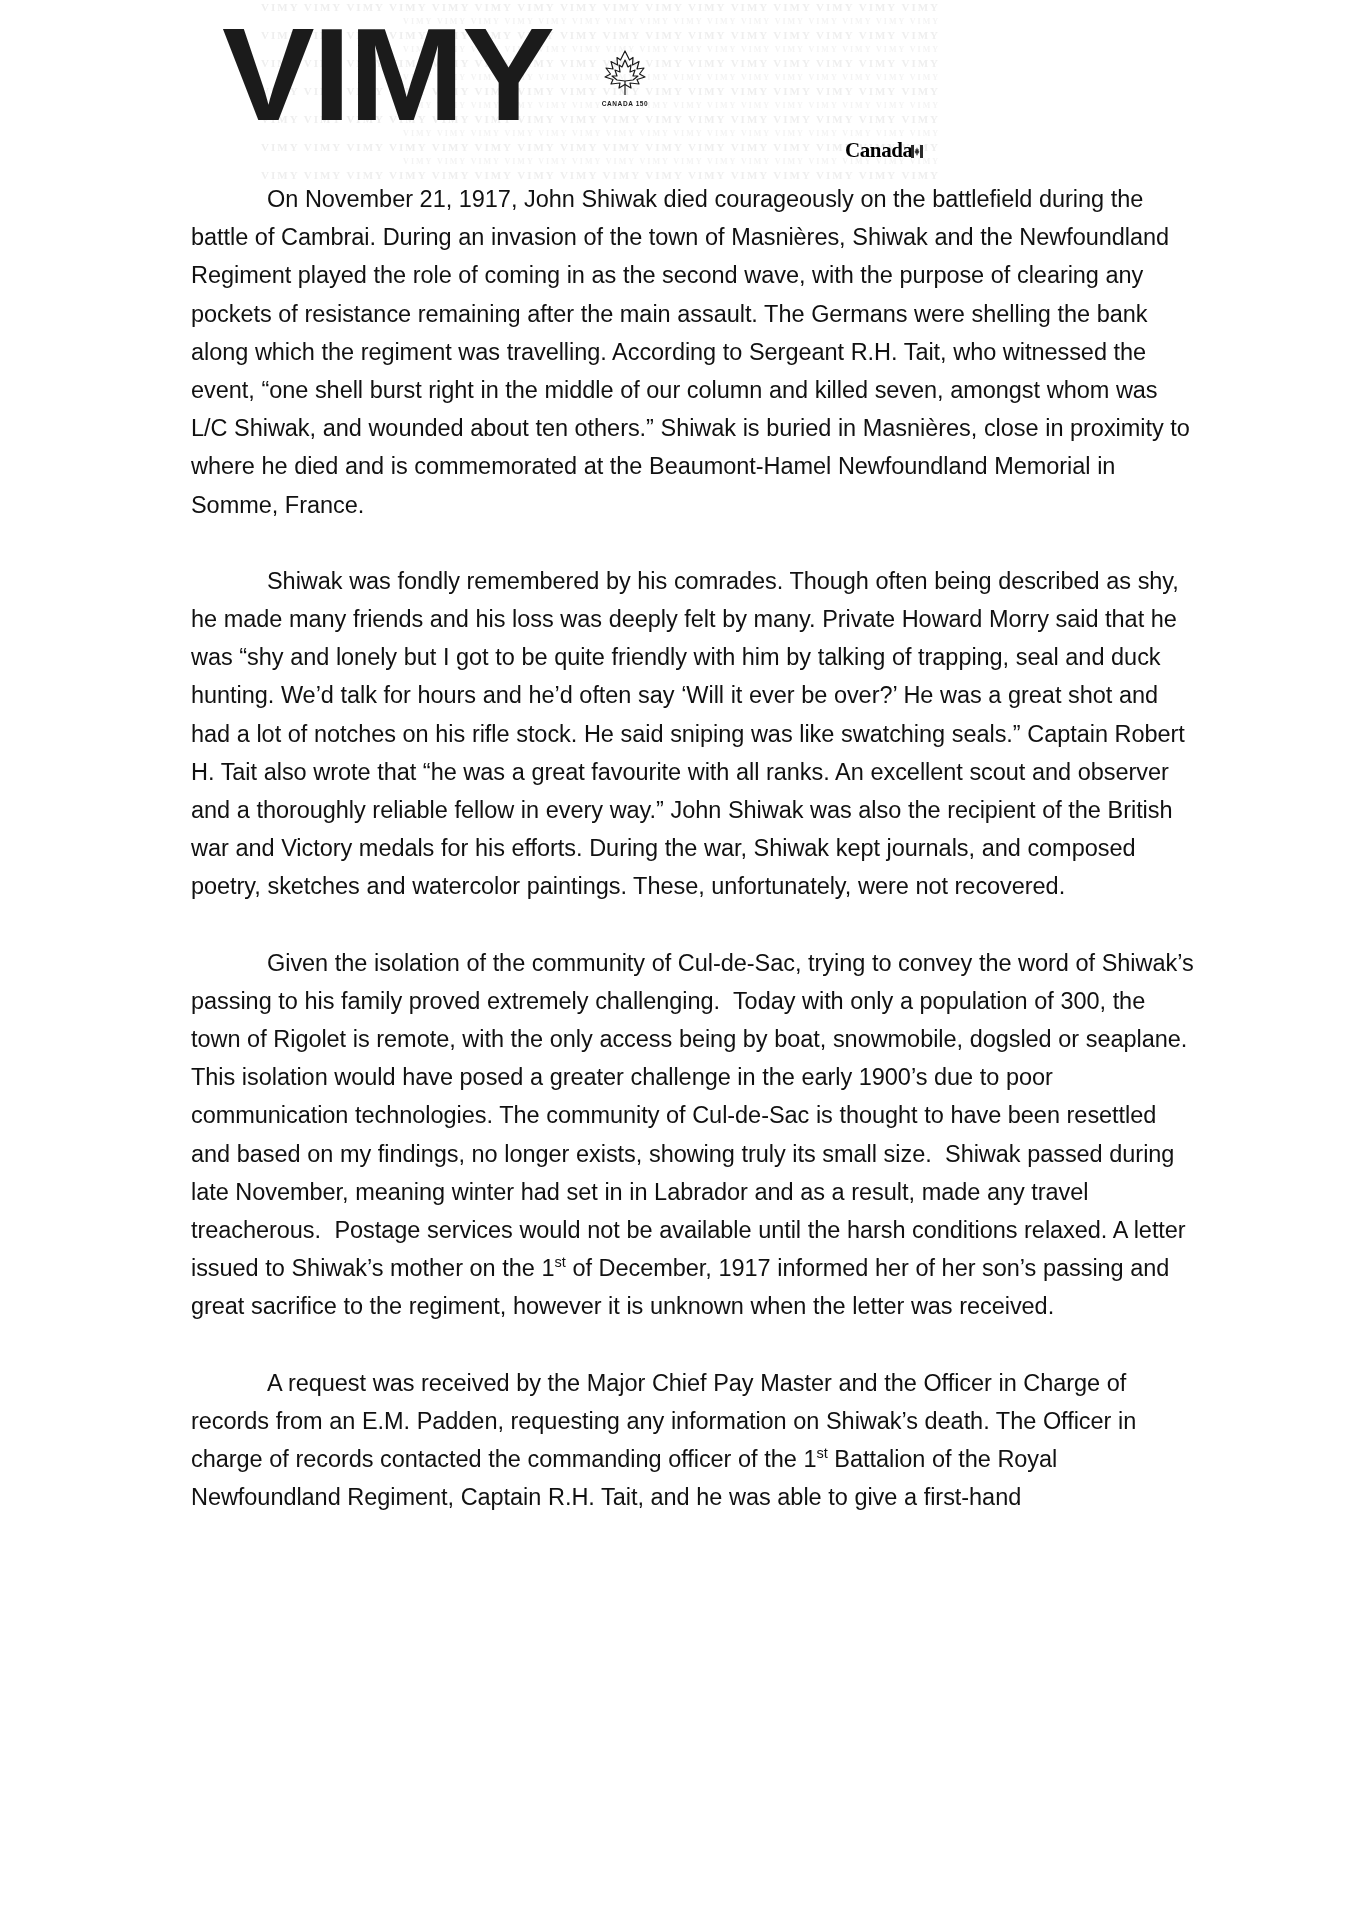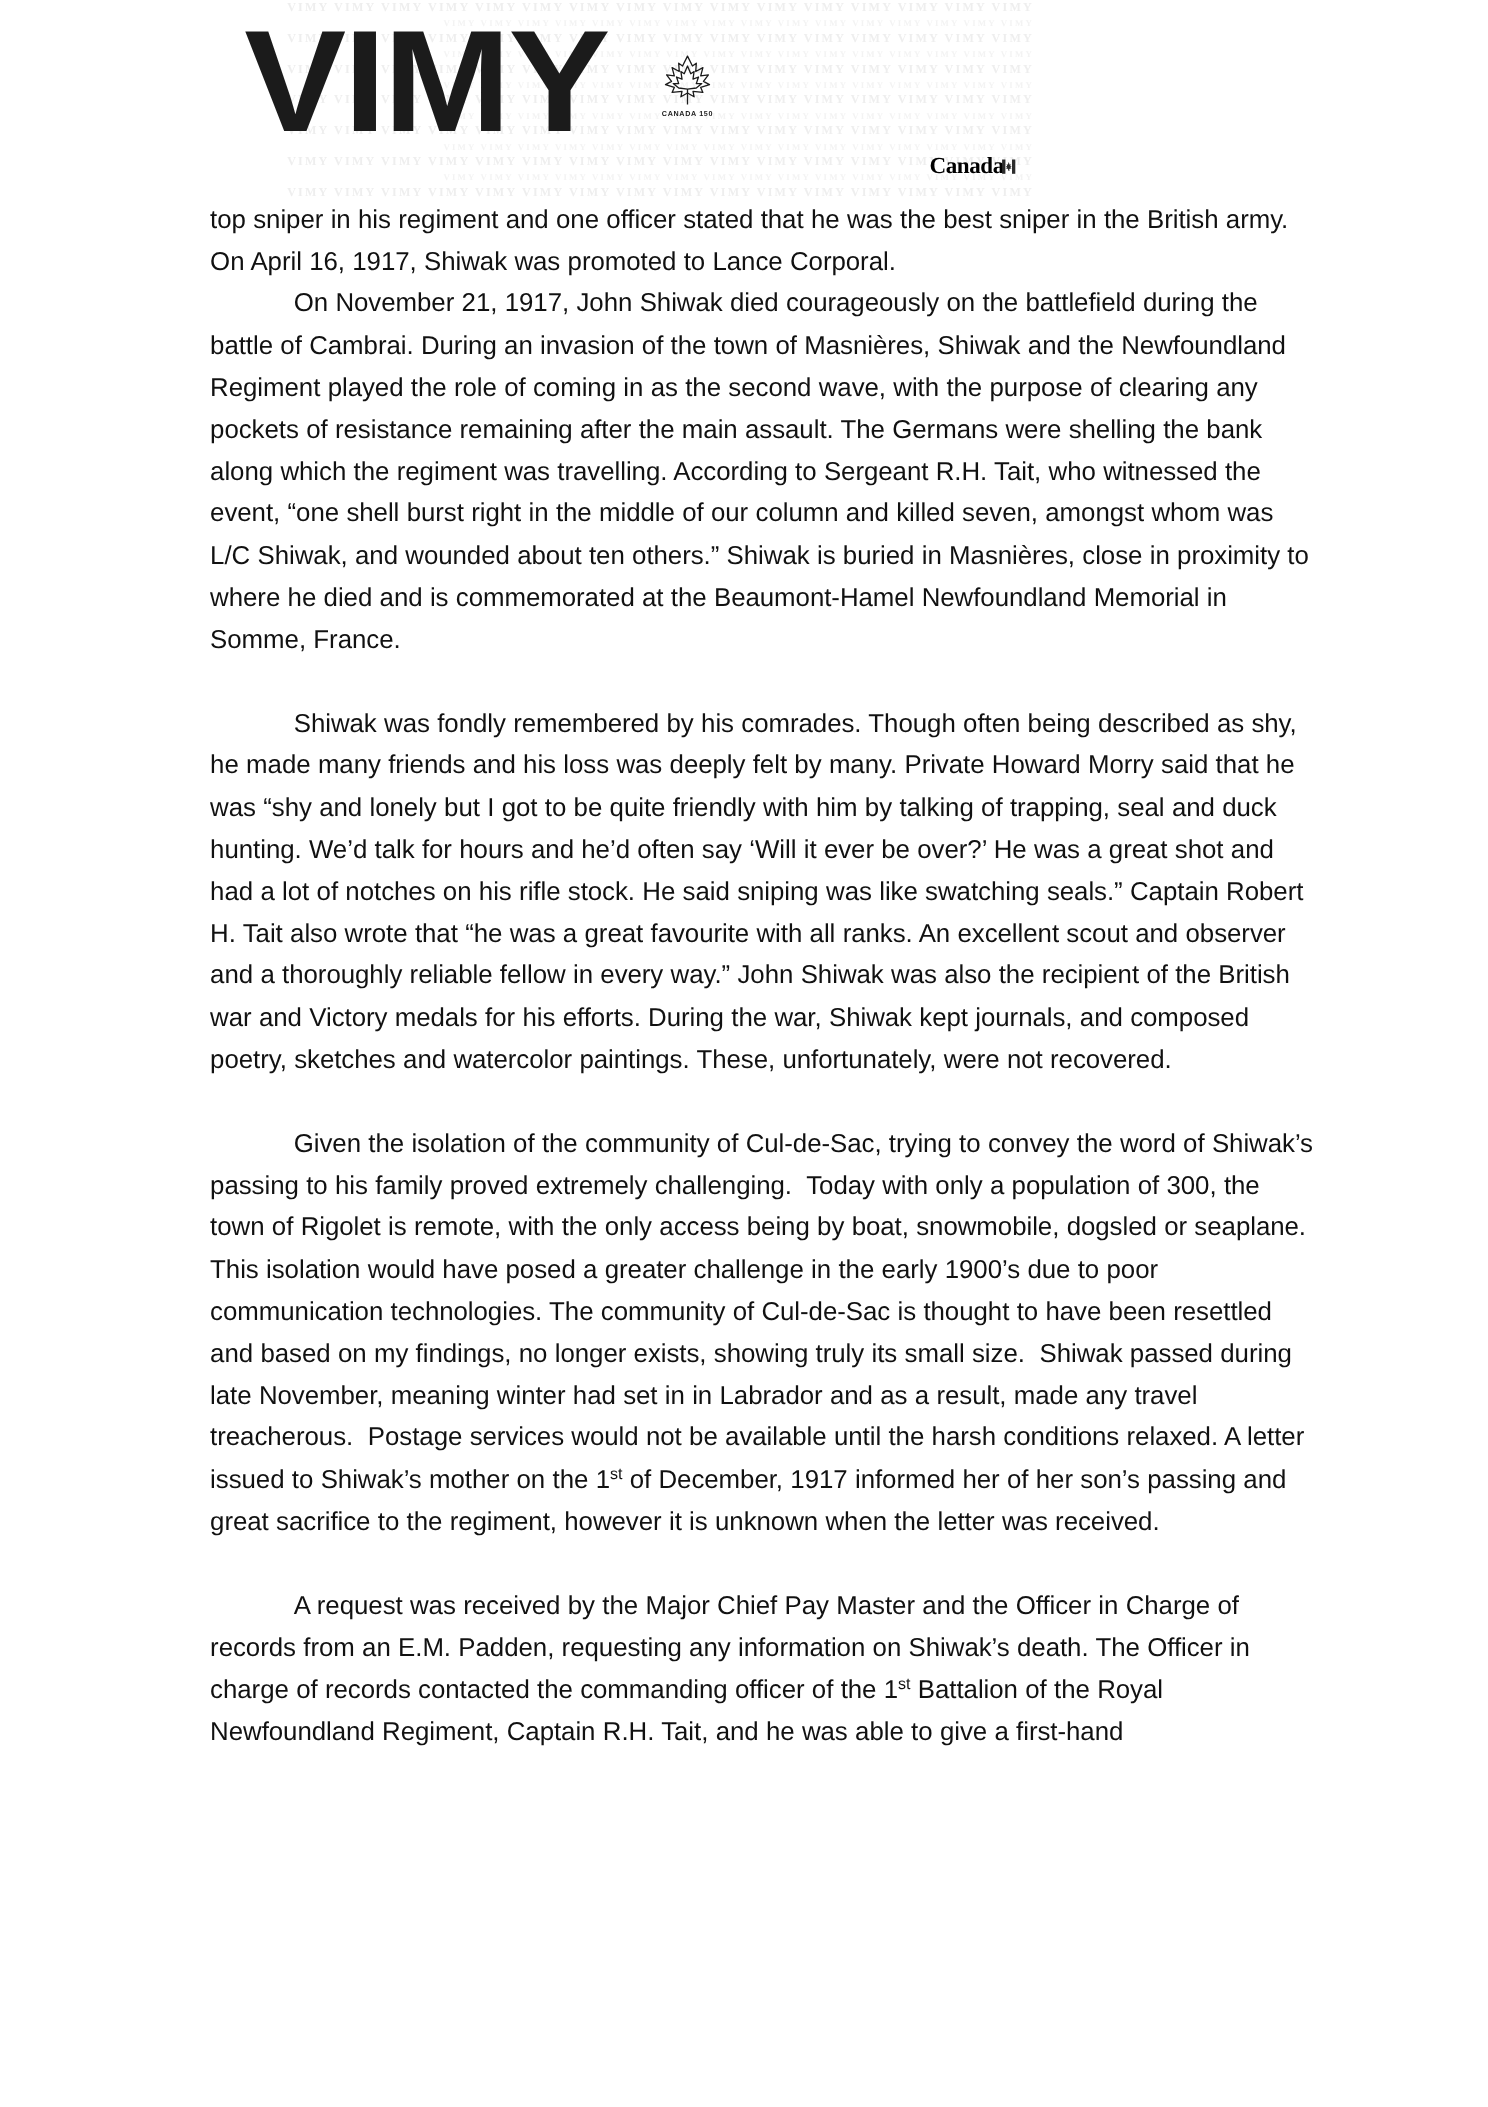--- a/index.html
+++ b/index.html
@@ -216,21 +216,20 @@
     <div class="canada-wordmark"><span>Canada</span><span class="flagbox"><span class="bar l"></span><span class="bar r"></span><svg class="leafmini" viewBox="0 0 10 16">
             <path d="M5 1 L6.4 5 L8 4 L7.4 7.5 L9.4 7 L7.6 9.6 L9.6 10.6 L5.9 11.4 L6.2 15 L5 13.6 L3.8 15 L4.1 11.4 L0.4 10.6 L2.4 9.6 L0.6 7 L2.6 7.5 L2 4 L3.6 5 Z" fill="#2b2b2b"></path>
           </svg></span></div>
 
   </div>
 </div>
 
 <div id="doc-body">
   <div class="page-text">
 
-    <p class="para">top sniper in his regiment and one officer stated that he was the best sniper in the British army. On April 16, 1917, Shiwak was promoted to Lance Corporal.</p>
     <p class="para indent">On November 21, 1917, John Shiwak died courageously on the battlefield during the battle of Cambrai. During an invasion of the town of Masnières, Shiwak and the Newfoundland Regiment played the role of coming in as the second wave, with the purpose of clearing any pockets of resistance remaining after the main assault. The Germans were shelling the bank along which the regiment was travelling. According to Sergeant R.H. Tait, who witnessed the event, “one shell burst right in the middle of our column and killed seven, amongst whom was L/C Shiwak, and wounded about ten others.” Shiwak is buried in Masnières, close in proximity to where he died and is commemorated at the Beaumont-Hamel Newfoundland Memorial in Somme, France.</p>
     <div class="gap-para"></div>
     <p class="para indent">Shiwak was fondly remembered by his comrades. Though often being described as shy, he made many friends and his loss was deeply felt by many. Private Howard Morry said that he was “shy and lonely but I got to be quite friendly with him by talking of trapping, seal and duck hunting. We’d talk for hours and he’d often say ‘Will it ever be over?’ He was a great shot and had a lot of notches on his rifle stock. He said sniping was like swatching seals.” Captain Robert H. Tait also wrote that “he was a great favourite with all ranks. An excellent scout and observer and a thoroughly reliable fellow in every way.” John Shiwak was also the recipient of the British war and Victory medals for his efforts. During the war, Shiwak kept journals, and composed poetry, sketches and watercolor paintings. These, unfortunately, were not recovered.</p>
     <div class="gap-para"></div>
     <p class="para indent">Given the isolation of the community of Cul-de-Sac, trying to convey the word of Shiwak’s passing to his family proved extremely challenging.  Today with only a population of 300, the town of Rigolet is remote, with the only access being by boat, snowmobile, dogsled or seaplane. This isolation would have posed a greater challenge in the early 1900’s due to poor communication technologies. The community of Cul-de-Sac is thought to have been resettled and based on my findings, no longer exists, showing truly its small size.  Shiwak passed during late November, meaning winter had set in in Labrador and as a result, made any travel treacherous.  Postage services would not be available until the harsh conditions relaxed. A letter issued to Shiwak’s mother on the 1<sup>st</sup> of December, 1917 informed her of her son’s passing and great sacrifice to the regiment, however it is unknown when the letter was received.</p>
     <div class="gap-para"></div>
     <p class="para indent">A request was received by the Major Chief Pay Master and the Officer in Charge of records from an E.M. Padden, requesting any information on Shiwak’s death. The Officer in charge of records contacted the commanding officer of the 1<sup>st</sup> Battalion of the Royal Newfoundland Regiment, Captain R.H. Tait, and he was able to give a first-hand</p>
 
   </div>
 </div>

